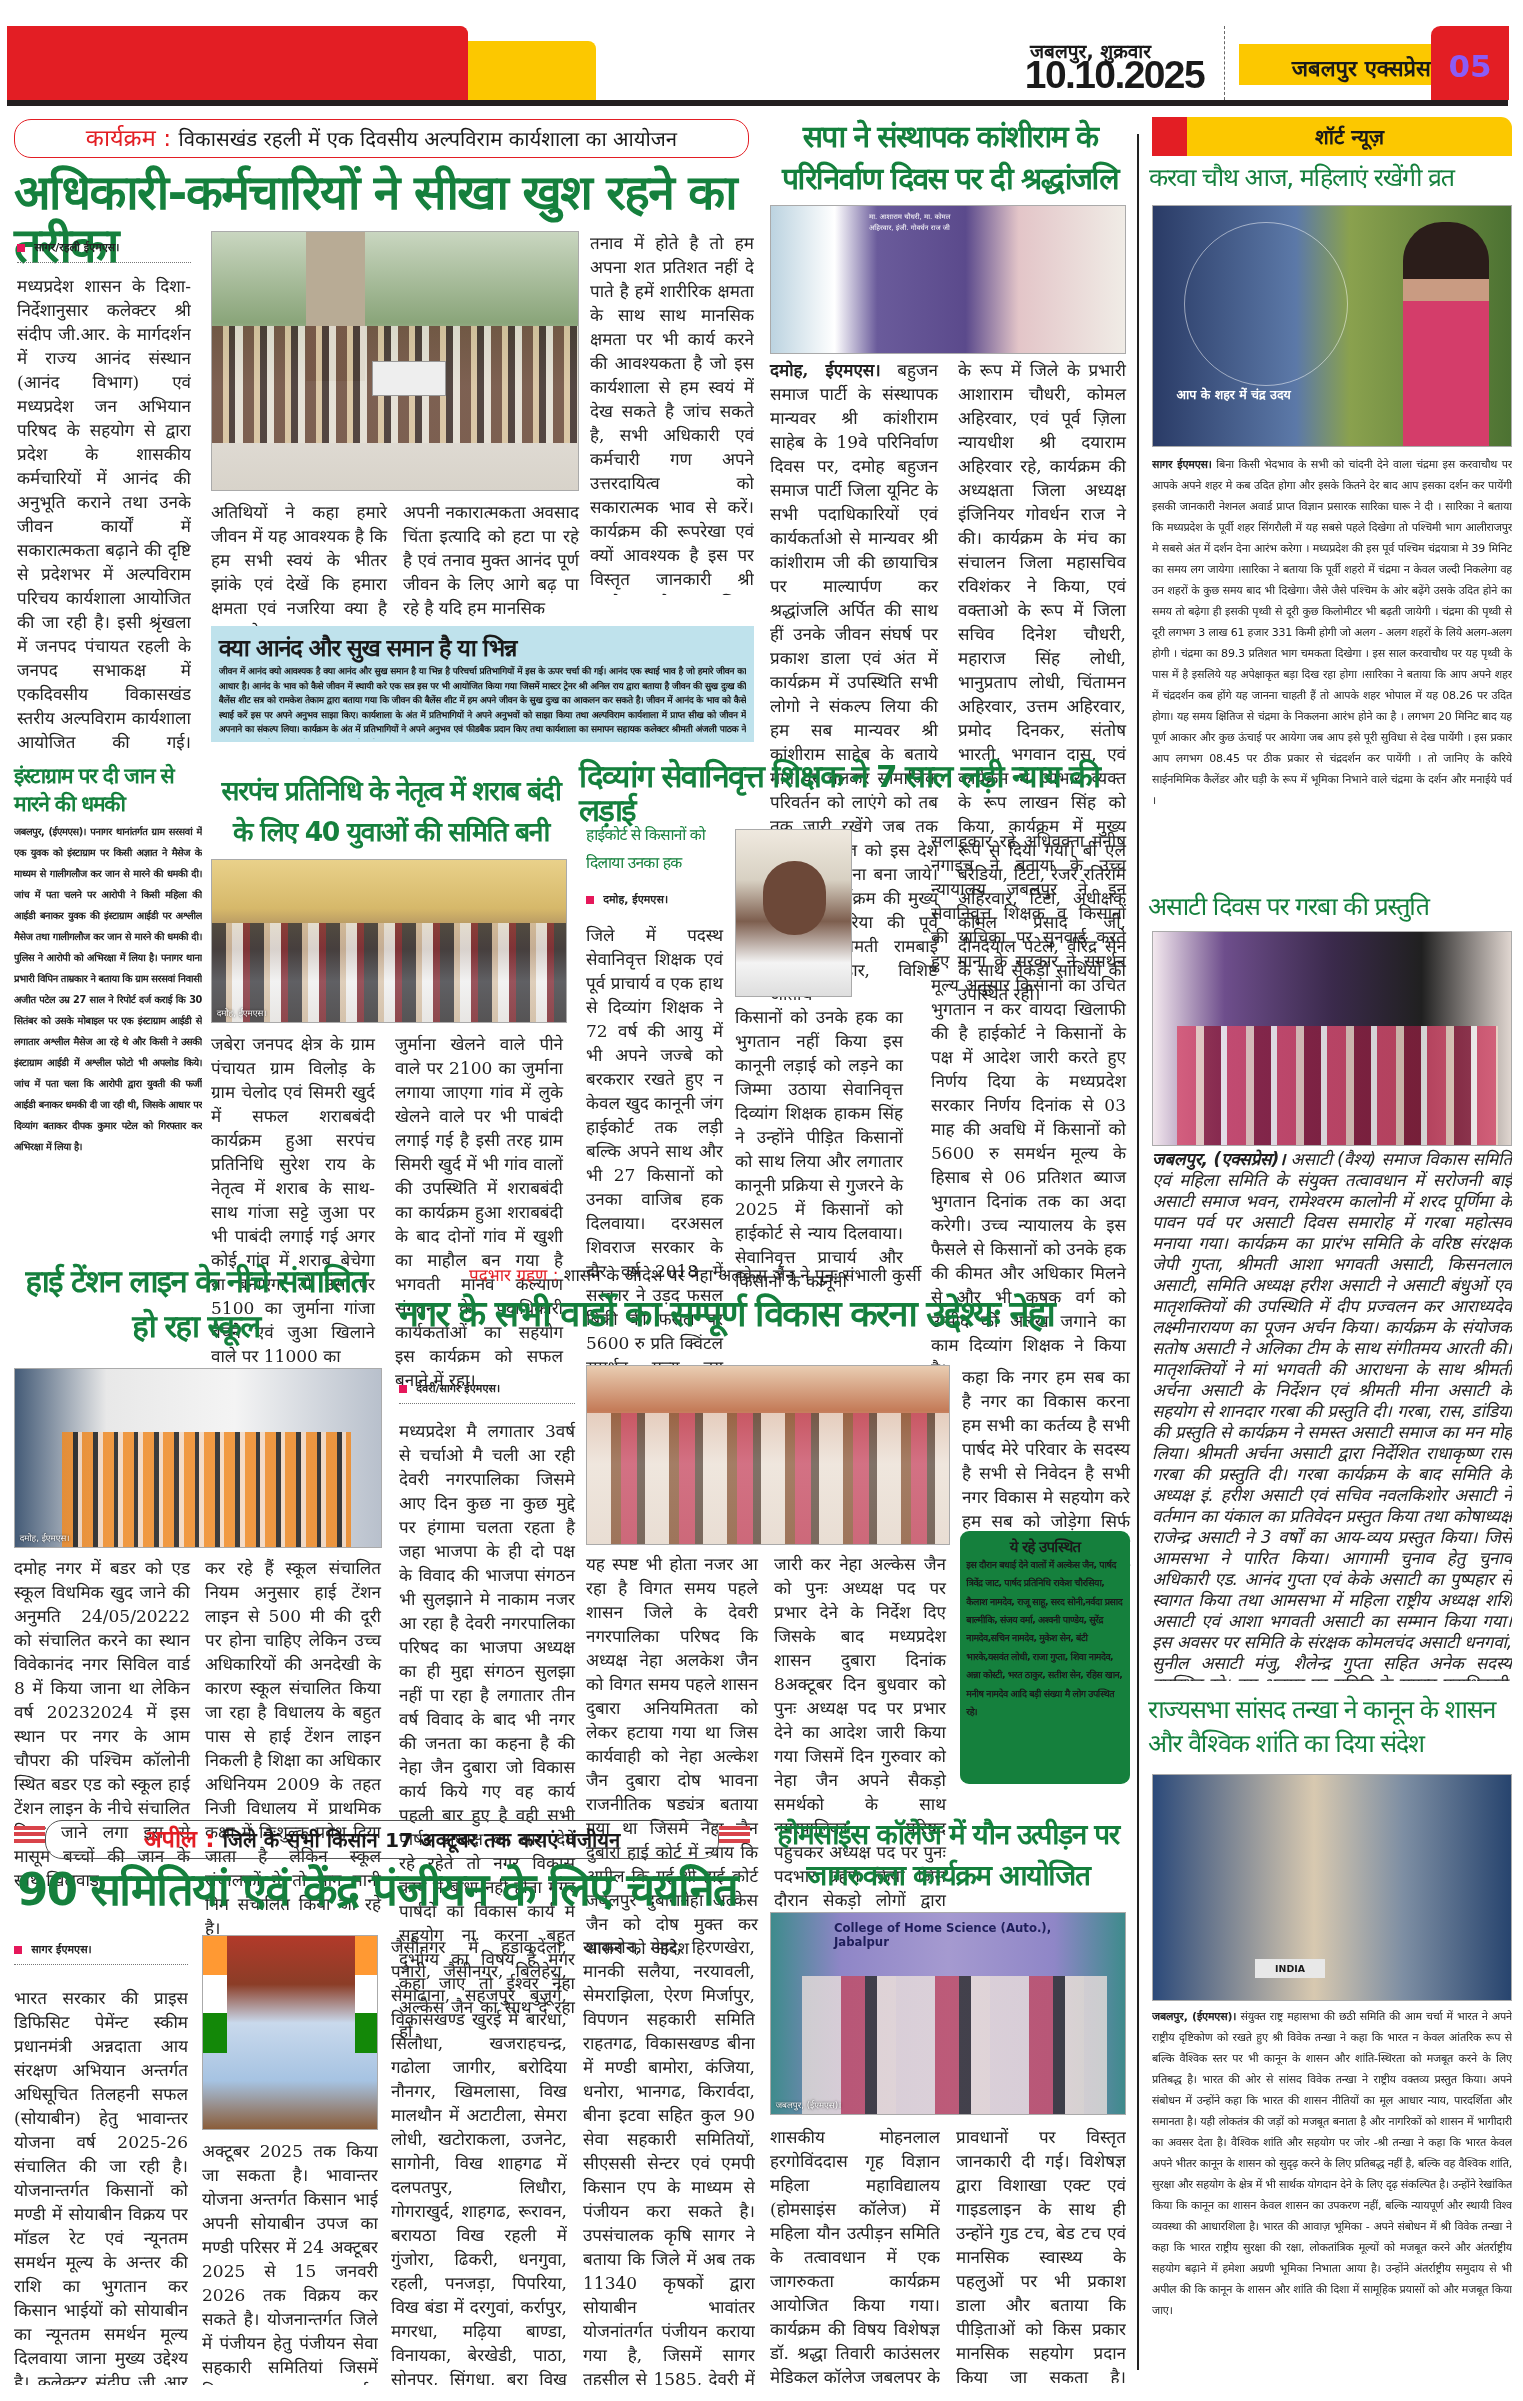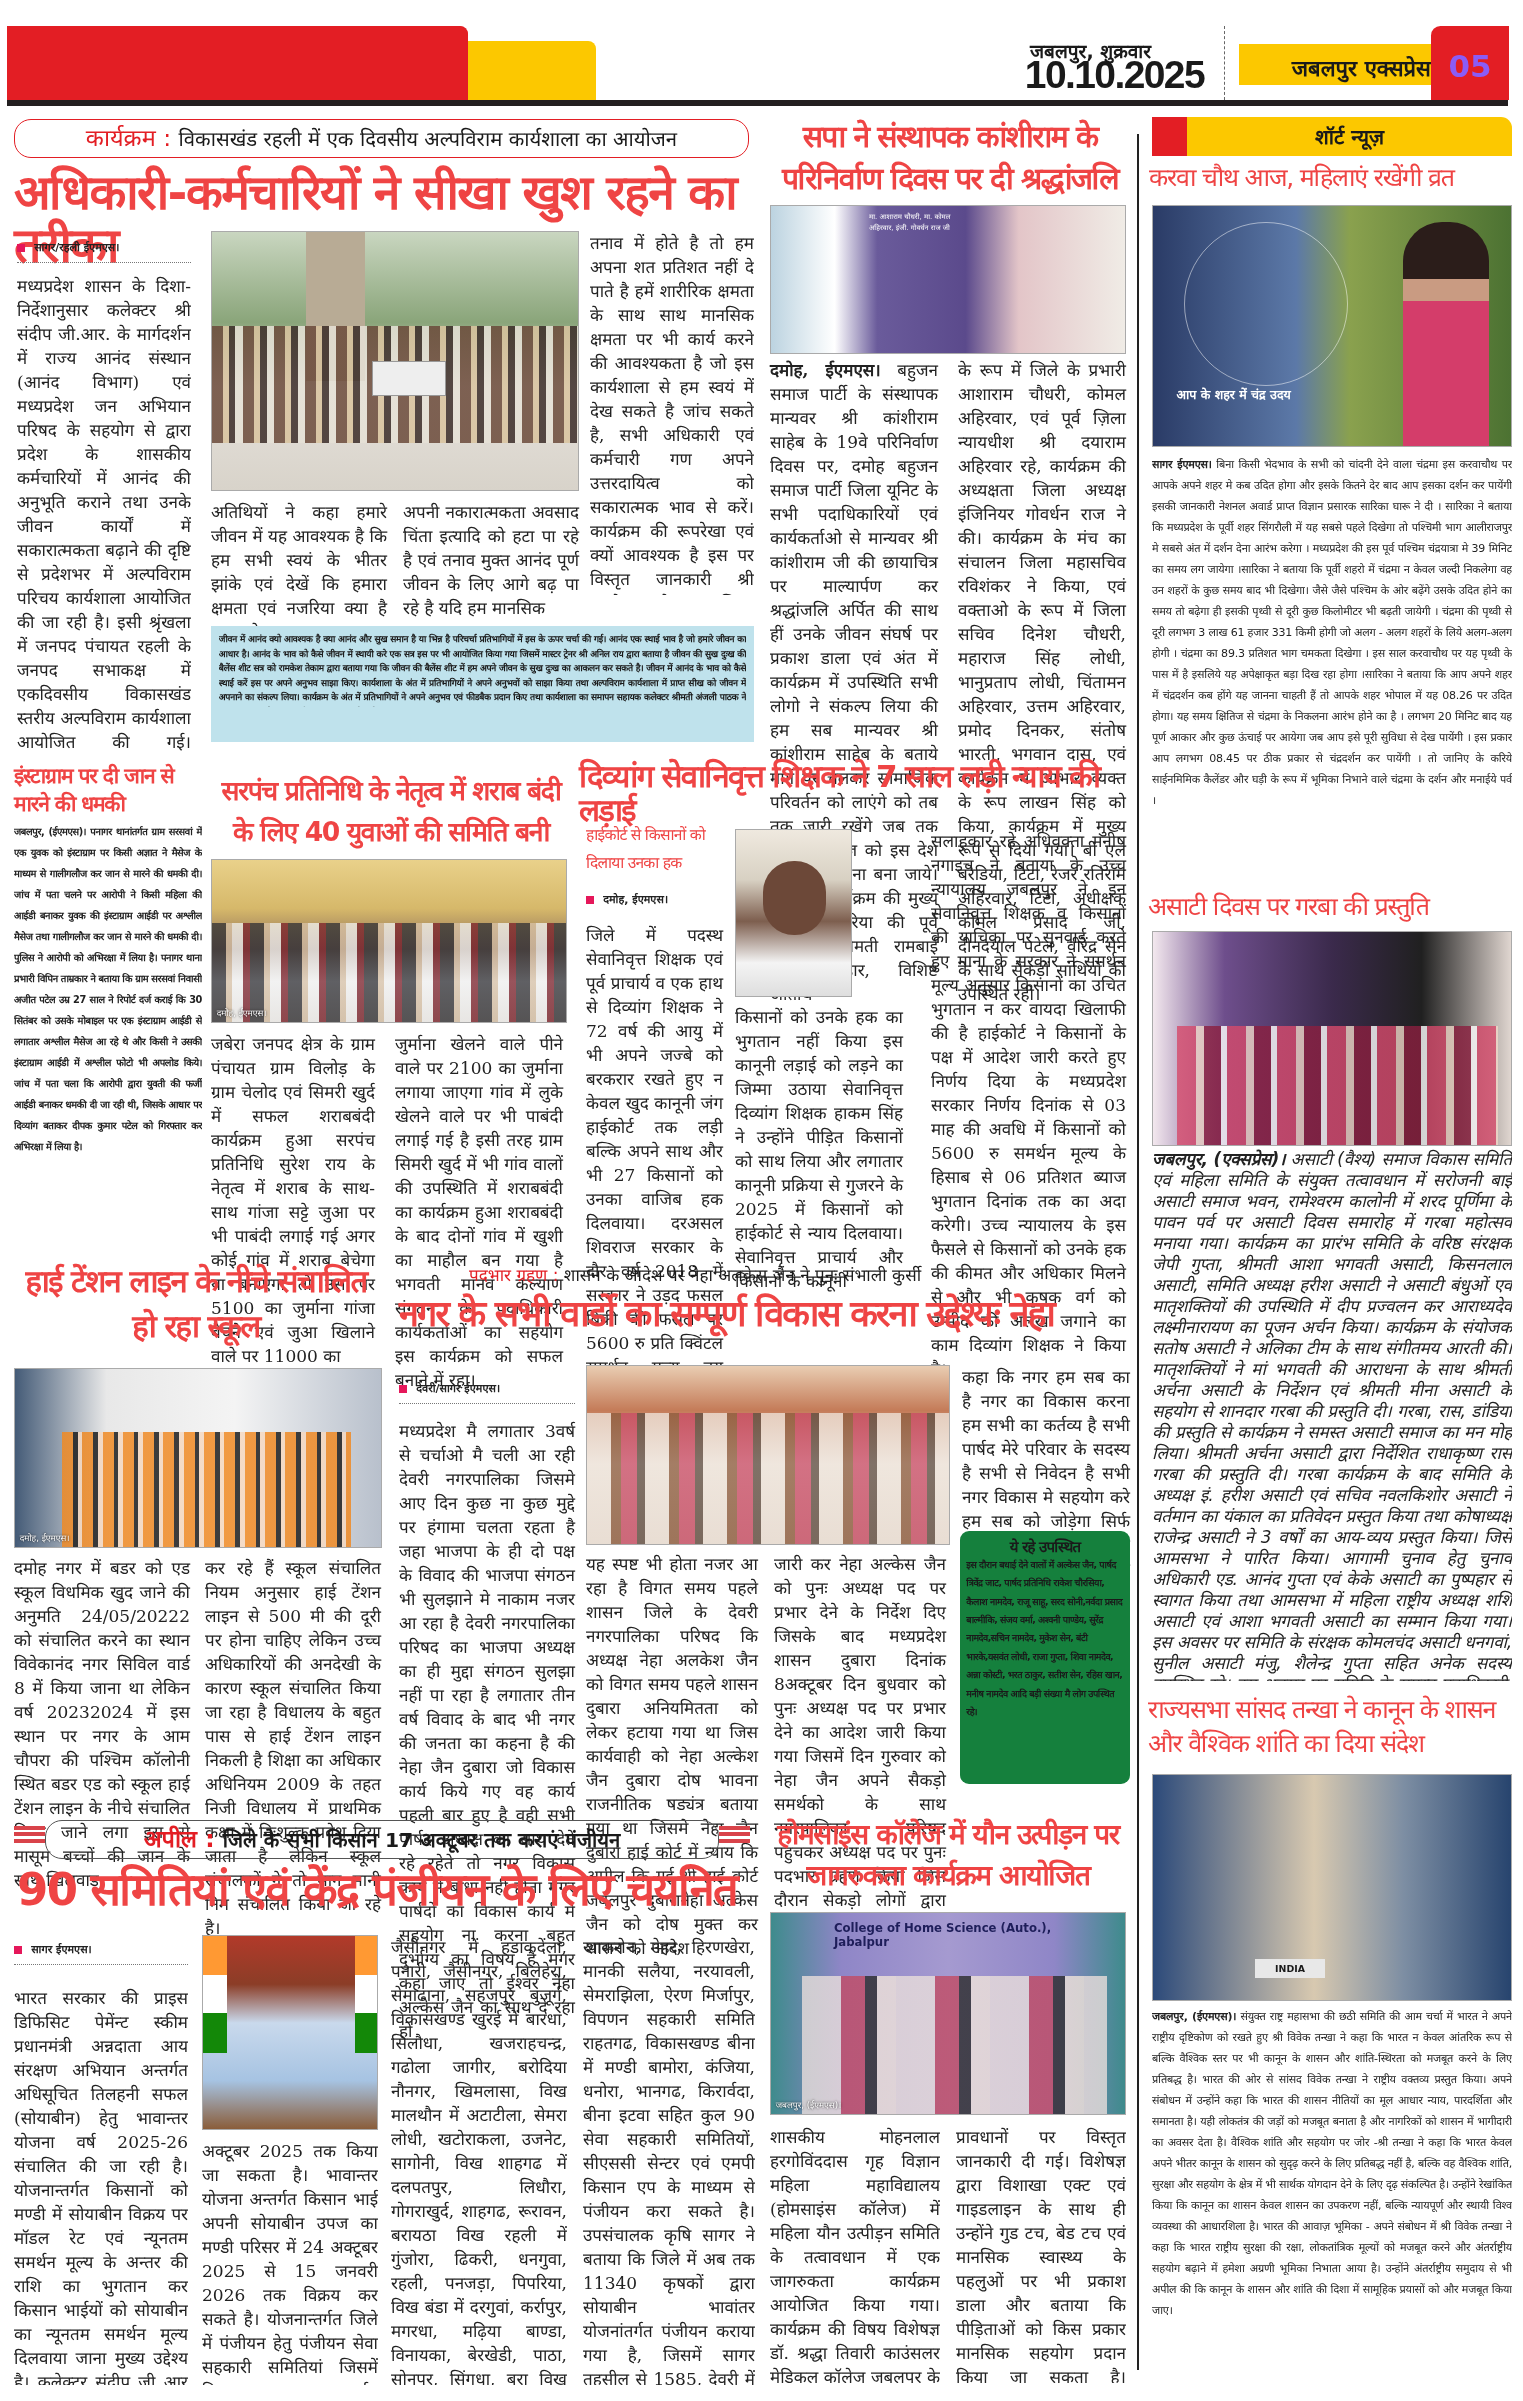--- a/index.html
+++ b/index.html
@@ -1,20 +1,20 @@
 <!DOCTYPE html>
 <html style="font-size:12.5px"><head>
 <meta charset="utf-8">
 <style>
   * { box-sizing: border-box; margin: 0; padding: 0; }
   body { width: 1523px; height: 2401px; background: #fff; font-family: "DejaVu Sans", sans-serif; color: #1a1a1a; position: relative; overflow: hidden; }
   .abs { position: absolute; }
   .body-text { font-family: "DejaVu Serif", serif; font-size: 17px; line-height: 24px; text-align: justify; color: #222; }
   .body-cond { font-family: "DejaVu Sans", sans-serif; font-size: 10.2px; line-height: 23.5px; text-align: justify; color: #222; letter-spacing: -0.2px; }
-  .headline { font-family: "DejaVu Sans", sans-serif; font-weight: bold; color: #ef4444; letter-spacing: -1.6px; line-height: 1.1; }
+  .headline { font-family: "DejaVu Sans", sans-serif; font-weight: bold; color: #15803d; letter-spacing: -1.6px; line-height: 1.1; }
   .dateline { font-family: "DejaVu Sans", sans-serif; font-size: 11px; font-weight: bold; color: #222; padding-bottom: 7.8px; border-bottom: 1.6px dotted #777; }
   .dateline .dot { display: inline-block; width: 7.8px; height: 7.8px; background: #e5175a; margin-right: 9.4px; vertical-align: middle; }
   .photo { border: 0.8px solid #aaa; overflow: hidden; }
   .caption { font-size: 8.6px; color: #fff; position: absolute; left: 4.7px; bottom: 3.1px; text-shadow: 0 0 2.3px #000; }
   .vrule { position: absolute; width: 1.6px; background: #222; }
   .kicker-box { border: 1.6px solid #e31e24; border-radius: 17px; text-align: center; font-size: 23.5px; font-family: "DejaVu Sans", sans-serif; }
   .kicker-red { color: #e31e24; }
   .infobox { background: #bfe2ec; }
   .pinkbox { background: #15803d; border-radius: 9px; }
 </style>
@@ -68,20 +68,21 @@
 <div class="abs photo" data-name="story1-photo" style="left:211px;top:231px;width:368px;height:260px;background:linear-gradient(180deg,#c9d6c0 0%,#8aa57a 35%,#e6e2dc 60%,#d8d3ca 100%);">
   <div class="abs" data-name="tower-shape" style="left:94px;top:0;width:59px;height:149px;background:#b8ab95;"></div>
   <div class="abs" data-name="group-people" style="left:0;top:94px;width:368px;height:117px;background:repeating-linear-gradient(90deg,#6b4a3a 0 11px,#d9c39e 11px 17px,#3b2c28 17px 23.5px,#e6e1d6 23.5px 31px);opacity:.85;"></div>
   <div class="abs" data-name="banner" style="left:160px;top:129px;width:74px;height:35px;background:#eee;border:0.8px solid #999;"></div>
 </div>
 <div class="abs body-text" data-name="story1-col2" style="left:211px;top:500px;width:176px;">अतिथियों ने कहा हमारे जीवन में यह आवश्यक है कि हम सभी स्वयं के भीतर झांके एवं देखें कि हमारा क्षमता एवं नजरिया क्या है क्या इसे हम</div>
 <div class="abs body-text" data-name="story1-col3" style="left:403px;top:500px;width:176px;">अपनी नकारात्मकता अवसाद चिंता इत्यादि को हटा पा रहे है एवं तनाव मुक्त आनंद पूर्ण जीवन के लिए आगे बढ़ पा रहे है यदि हम मानसिक</div>
 <div class="abs body-text" data-name="story1-col4" style="left:590px;top:231px;width:164px;height:364px;overflow:hidden;">तनाव में होते है तो हम अपना शत प्रतिशत नहीं दे पाते है हमें शारीरिक क्षमता के साथ साथ मानसिक क्षमता पर भी कार्य करने की आवश्यकता है जो इस कार्यशाला से हम स्वयं में देख सकते है जांच सकते है, सभी अधिकारी एवं कर्मचारी गण अपने उत्तरदायित्व को सकारात्मक भाव से करें। कार्यक्रम की रूपरेखा एवं क्यों आवश्यक है इस पर विस्तृत जानकारी श्री रामकेश तेकाम जिला समन्वयक आनंद विभाग जिला सागर के द्वारा दी गई।</div>
 
 <div class="abs infobox" data-name="story1-infobox" style="left:211px;top:626px;width:543px;height:116px;padding:4.7px 7.8px;">
+  <div data-name="story1-infobox-title" style="font-size:23.5px;font-weight:bold;letter-spacing:-1.2px;">क्या आनंद और सुख समान है या भिन्न</div>
   <div data-name="story1-infobox-text" style="font-size:9px;line-height:14.5px;font-weight:bold;text-align:justify;letter-spacing:-0.3px;height:75px;overflow:hidden;margin-top:1.6px;">जीवन में आनंद क्यो आवश्यक है क्या आनंद और सुख समान है या भिन्न है परिचर्चा प्रतिभागियों में इस के ऊपर चर्चा की गई। आनंद एक स्थाई भाव है जो हमारे जीवन का आधार है। आनंद के भाव को कैसे जीवन में स्थायी करे एक सत्र इस पर भी आयोजित किया गया जिसमें मास्टर ट्रेनर श्री अनिल राय द्वारा बताया है जीवन की सुख दुःख की बैलेंस शीट सत्र को रामकेश तेकाम द्वारा बताया गया कि जीवन की बैलेंस शीट में हम अपने जीवन के सुख दुःख का आकलन कर सकते है। जीवन में आनंद के भाव को कैसे स्थाई करें इस पर अपने अनुभव साझा किए। कार्यशाला के अंत में प्रतिभागियों ने अपने अनुभवों को साझा किया तथा अल्पविराम कार्यशाला में प्राप्त सीख को जीवन में अपनाने का संकल्प लिया। कार्यक्रम के अंत में प्रतिभागियों ने अपने अनुभव एवं फीडबैक प्रदान किए तथा कार्यशाला का समापन सहायक कलेक्टर श्रीमती अंजली पाठक ने समस्त व्यवस्था के साथ सभी का धन्यवाद ज्ञापित किया।</div>
 </div>
 
 <div class="abs headline" data-name="story2-headline" style="left:774px;top:116px;width:352px;font-size:30px;text-align:center;line-height:42px;">सपा ने संस्थापक कांशीराम के परिनिर्वाण दिवस पर दी श्रद्धांजलि</div>
 <div class="abs photo" data-name="story2-photo" style="left:770px;top:205px;width:356px;height:149px;background:linear-gradient(90deg,#bcd3e0 0%,#fff 18%,#6a5b9b 30%,#5b4a8c 55%,#e3c5c8 70%,#f0ece6 100%);">
   <div class="abs" data-name="story2-banner-text" style="left:98px;top:6.3px;width:102px;font-size:7px;color:#fff;line-height:10.2px;">मा. आशाराम चौधरी, मा. कोमल अहिरवार, इंजी. गोवर्धन राज जी</div>
 </div>
 <div class="abs body-text" data-name="story2-col1" style="left:770px;top:358px;width:168px;">
   <b data-name="story2-dateline">दमोह, ईएमएस।</b>
   <span data-name="story2-col1-text">बहुजन समाज पार्टी के संस्थापक मान्यवर श्री कांशीराम साहेब के 19वे परिनिर्वाण दिवस पर, दमोह बहुजन समाज पार्टी जिला यूनिट के सभी पदाधिकारियों एवं कार्यकर्ताओ से मान्यवर श्री कांशीराम जी की छायाचित्र पर माल्यार्पण कर श्रद्धांजलि अर्पित की साथ हीं उनके जीवन संघर्ष पर प्रकाश डाला एवं अंत में कार्यक्रम में उपस्थिति सभी लोगो ने संकल्प लिया की हम सब मान्यवर श्री कांशीराम साहेब के बताये मार्ग पर चलकर सामाजिक परिवर्तन को लाएंगे को तब तक जारी रखेंगे जब तक बहुजन समाज को इस देश का हुक्मरान ना बना जाये। साथ हीं कार्यक्रम की मुख्य अतिथि पथरिया की पूर्व विधायक श्रीमती रामबाई सिंह परिहार, विशिष्ट अतिथि</span>

